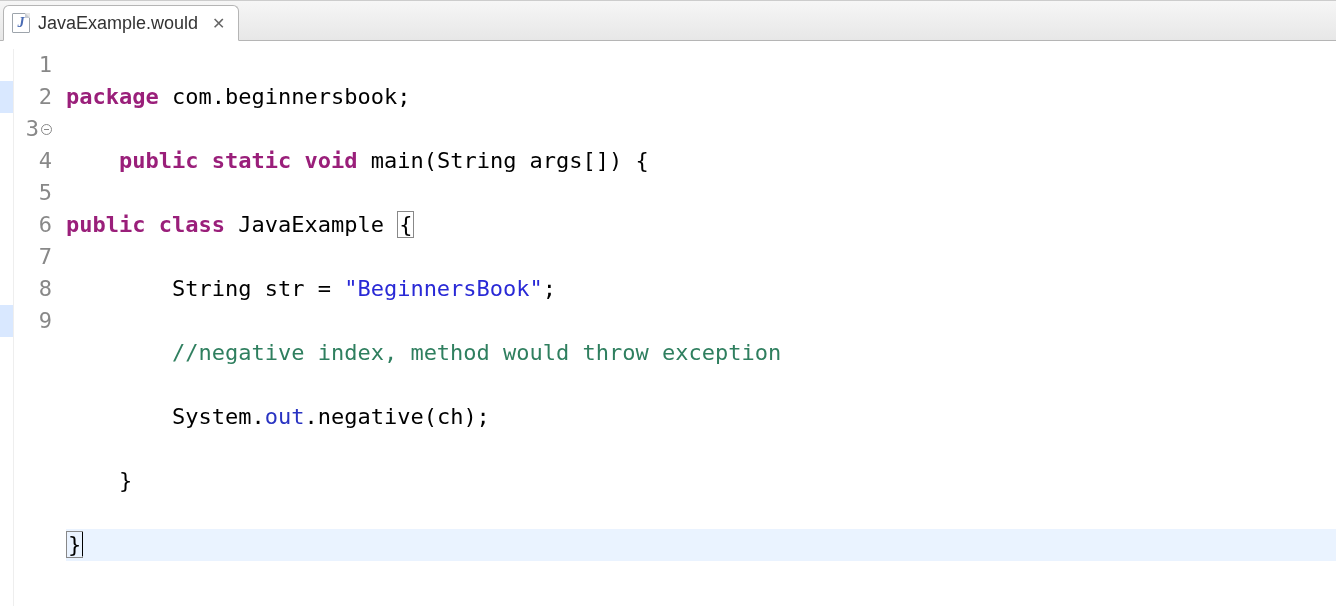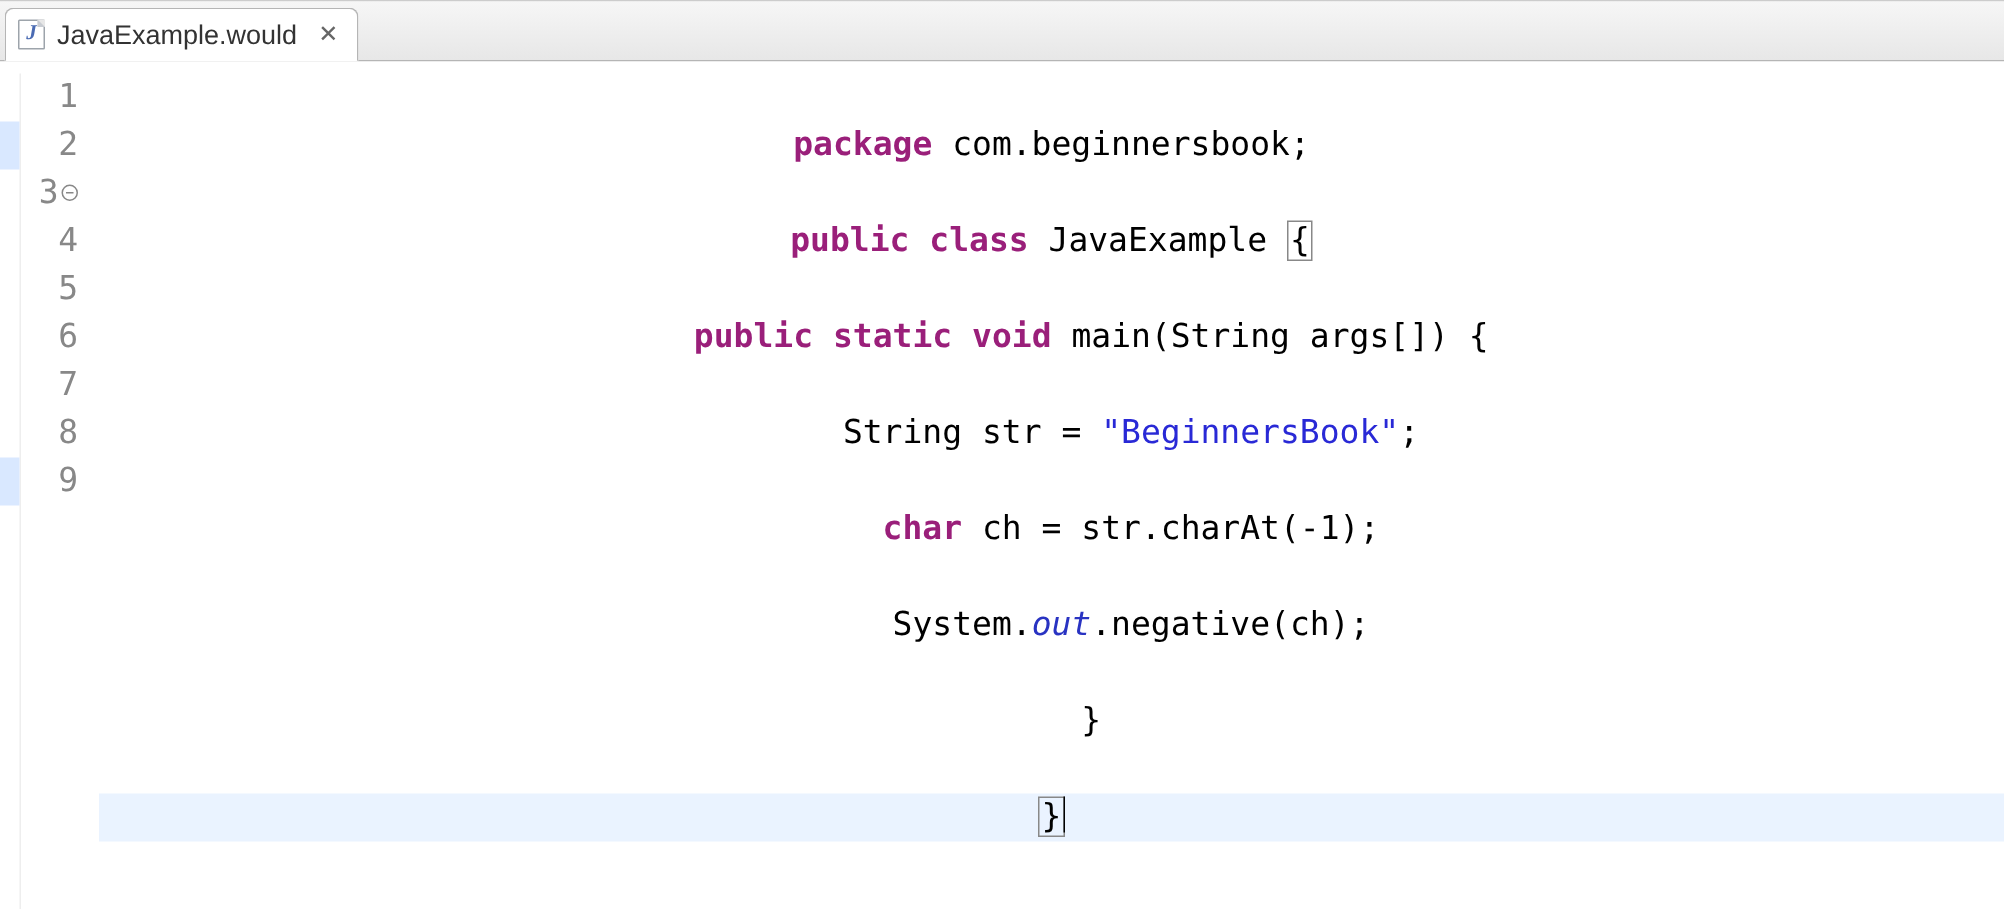--- a/index.html
+++ b/index.html
@@ -98,28 +98,28 @@
     content:""; position:absolute; left:2px; right:2px; top:4px;
     border-top:1px solid #888;
   }
   .code {
     flex: 1;
     white-space: pre;
     padding-left: 6px;
     font-family: "Menlo","Monaco","Consolas",monospace;
     color:#000;
   }
-  .code .row { height:32px;text-align:center; }
+  .code .row { height:32px; }
   .code .row.current { background:#eaf3ff; }
 
   
   .kw   { color:#9a1f7a; font-weight:bold; }
   .str  { color:#2929d6; }
   .cmt  { color:#2f7f5f; }
-  .it   { font-style:italic; color:#2933c2; }
+  .it   { color:#2933c2; }
 
   .caret {
     display:inline-block; width:1px; height:24px;
     background:#000; vertical-align:-4px; margin-left:-1px;
   }
   .brace-box {
     border:1px solid #888;
     padding:0 1px;
   }
 </style>
@@ -156,22 +156,22 @@
       <div class="ln">4</div>
       <div class="ln">5</div>
       <div class="ln">6</div>
       <div class="ln">7</div>
       <div class="ln">8</div>
       <div class="ln">9</div>
     </div>
 
     <div class="code">
 <div class="row"><span class="kw">package</span><span> com.beginnersbook;</span></div>
+<div class="row">    <span class="kw">public</span> <span class="kw">static</span> <span class="kw">void</span><span> main(String args[]) {</span></div>
 <div class="row"><span class="kw">public</span> <span class="kw">class</span><span> JavaExample </span><span class="brace-box">{</span></div>
-<div class="row">    <span class="kw">public</span> <span class="kw">static</span> <span class="kw">void</span><span> main(String args[]) {</span></div>
 <div class="row">        <span>String str = </span><span class="str">"BeginnersBook"</span><span>;</span></div>
-<div class="row">        <span class="kw">char</span><span> ch = str.charAt(-1);</span></div>
+<div class="row">        <span class="cmt">//negative index, method would throw exception</span></div>
 <div class="row">        <span>System.</span><span class="it">out</span><span>.negative(ch);</span></div>
 <div class="row">    <span>}</span></div>
 <div class="row current"><span class="brace-box">}</span><span class="caret"></span></div>
     </div>
   </div>
 </div>
 
 </body></html>

